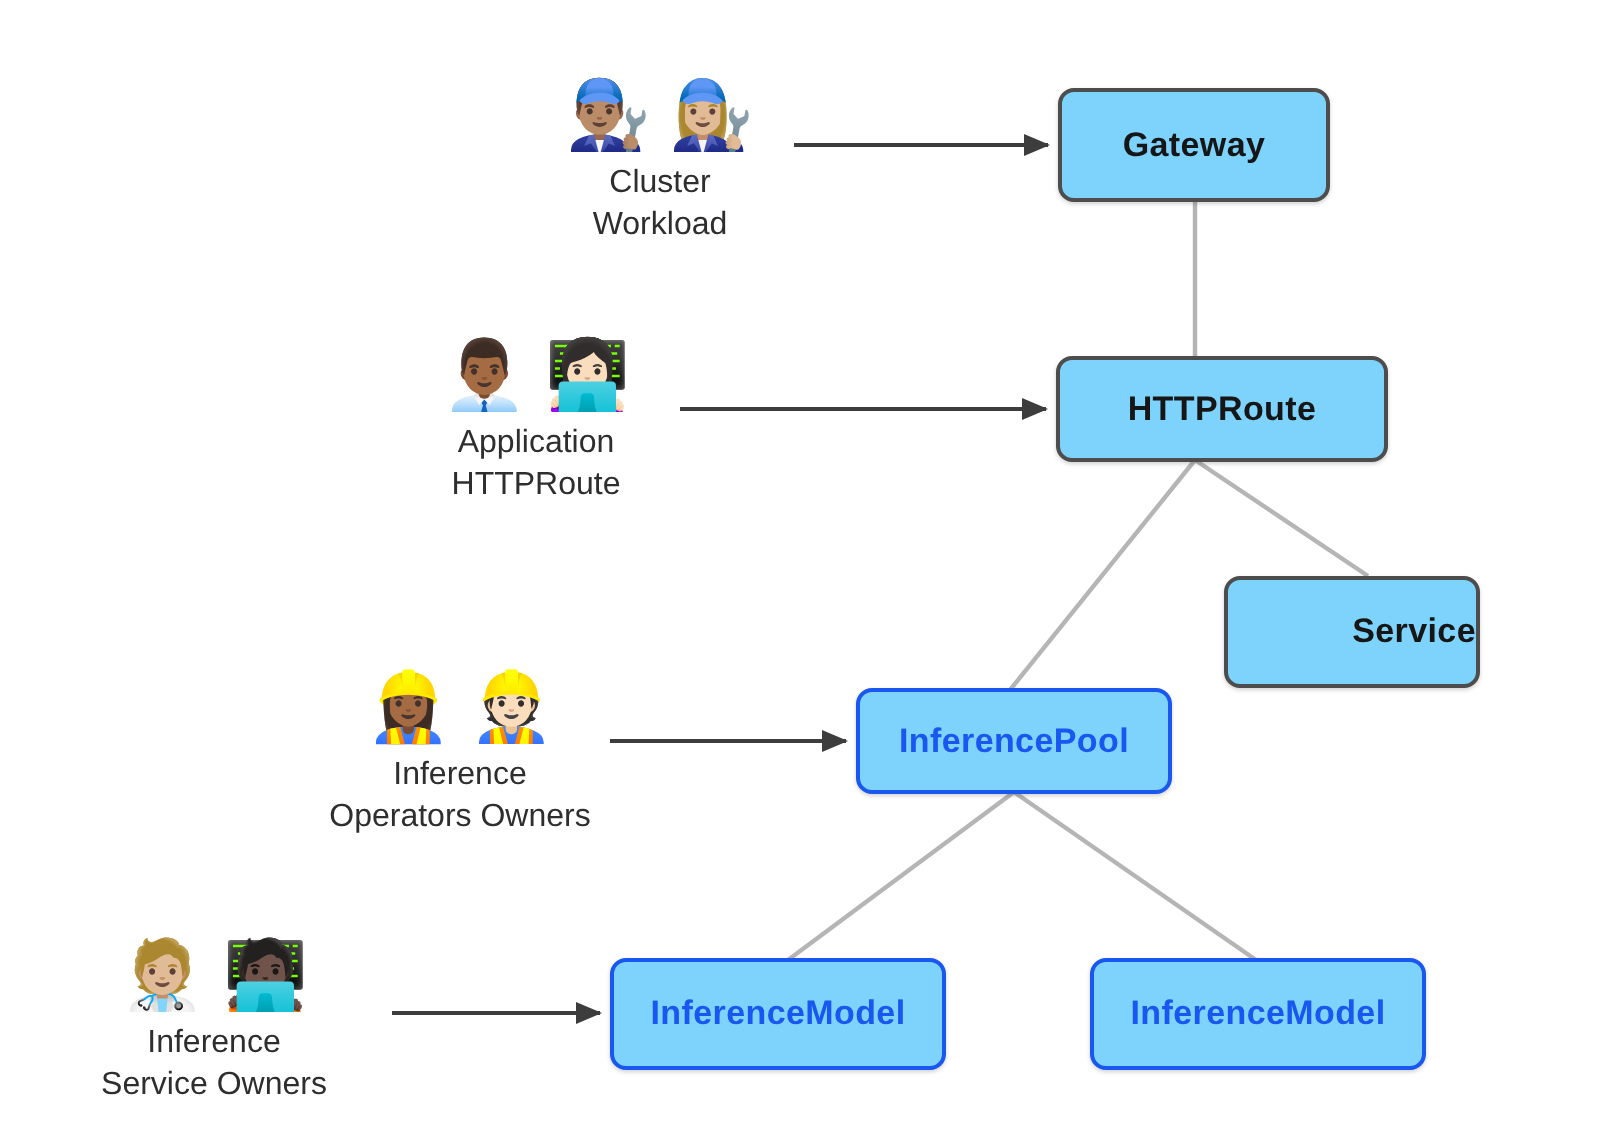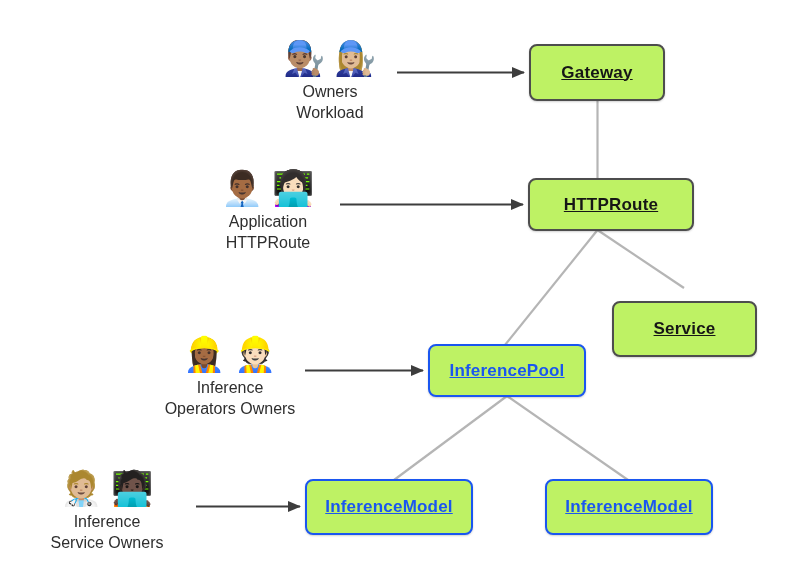--- a/index.html
+++ b/index.html
@@ -21,30 +21,29 @@
     width: 800px; height: 572px;
     pointer-events: none;
   }
   .edge { stroke: #b5b5b5; stroke-width: 2.2; }
   .arrow { stroke: #3d3d3d; stroke-width: 2; }
   .node {
     position: absolute;
     display: flex;
     align-items: center;
     justify-content: center;
-    background: #bef264;
+    background: #7dd3fc;
     border: 2.5px solid #4d4d4d;
     border-radius: 8px;
     box-sizing: border-box;
     font-weight: bold;
     font-size: 17px;
     color: #161616;
     letter-spacing: 0.2px;
     box-shadow: 0 1px 2px rgba(0,0,0,0.18);
-    text-decoration: underline;
   }
   .node.blue {
     border: 2px solid #1a56f0;
     color: #1a56f0;
     justify-content: center;
   }
   .persona {
     position: absolute;
     width: 190px;
     text-align: center;
@@ -56,21 +55,21 @@
   }
   .persona .label {
     margin-top: 2px;
     font-size: 16px;
     line-height: 1.32;
     color: #2e2e2e;
   }
   
   #node-gateway            { left: 529px; top: 44px;  width: 136px; height: 57px; }
   #node-httproute          { left: 528px; top: 178px; width: 166px; height: 53px; }
-  #node-service            { left: 612px; top: 301px; width: 145px; height: 56px; }
+  #node-service            { left: 612px; top: 288px; width: 128px; height: 56px; justify-content: flex-end; }
   #node-inferencepool      { left: 428px; top: 344px; width: 158px; height: 53px; }
   #node-inferencemodel-1   { left: 305px; top: 479px; width: 168px; height: 56px; }
   #node-inferencemodel-2   { left: 545px; top: 479px; width: 168px; height: 56px; }
   
   #persona-cluster-operators          { left: 235px; top: 38px; }
   #persona-application-developers     { left: 173px; top: 168px; }
   #persona-inference-platform-owners  { left: 135px; top: 334px; }
   #persona-inference-workload-owners  { left: 12px;  top: 468px; }
 </style>
 </head>
@@ -93,21 +92,21 @@
 
     <line class="arrow" x1="397" y1="72.5" x2="524" y2="72.5" marker-end="url(#arrowhead)"></line>
     <line class="arrow" x1="340" y1="204.5" x2="523" y2="204.5" marker-end="url(#arrowhead)"></line>
     <line class="arrow" x1="305" y1="370.5" x2="423" y2="370.5" marker-end="url(#arrowhead)"></line>
     <line class="arrow" x1="196" y1="506.5" x2="300" y2="506.5" marker-end="url(#arrowhead)"></line>
   </svg>
 
   <div class="persona" id="persona-cluster-operators">
     <div class="emoji">👨🏽‍🔧 👩🏼‍🔧</div>
     <div class="label">
-      <div>Owners</div>
+      <div>Cluster</div>
       <div>Workload</div>
     </div>
   </div>
 
   <div class="persona" id="persona-application-developers">
     <div class="emoji">👨🏾‍💼 👩🏻‍💻</div>
     <div class="label">
       <div>Application</div>
       <div>HTTPRoute</div>
     </div>

